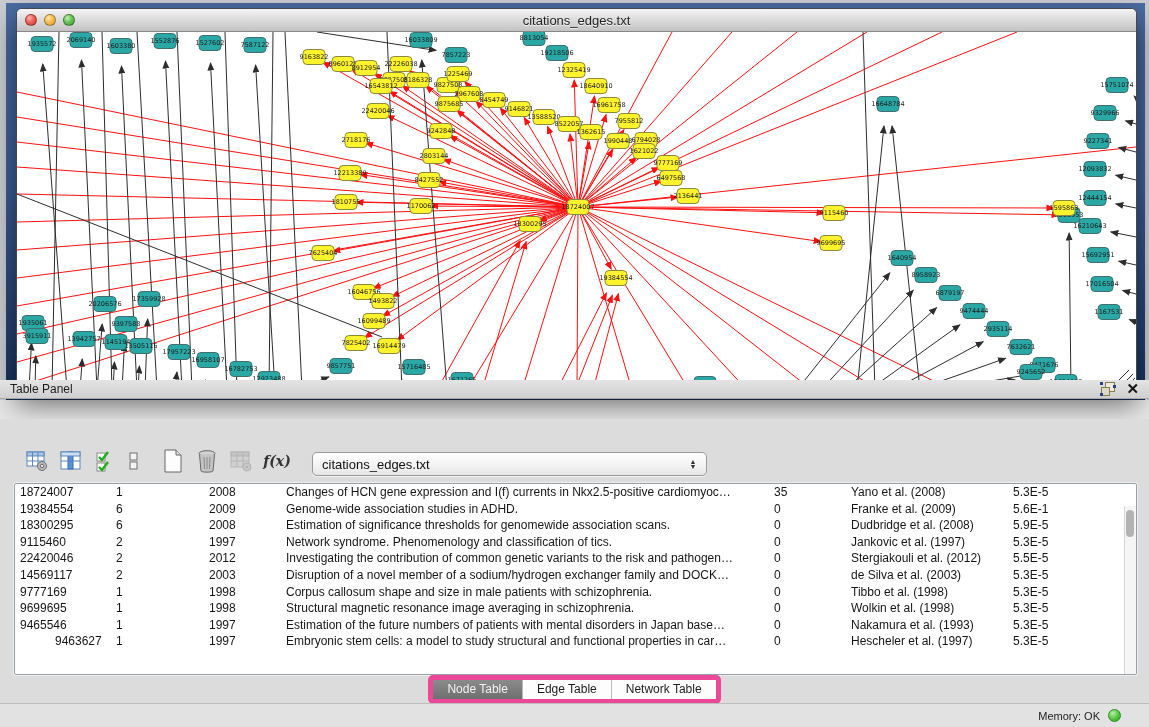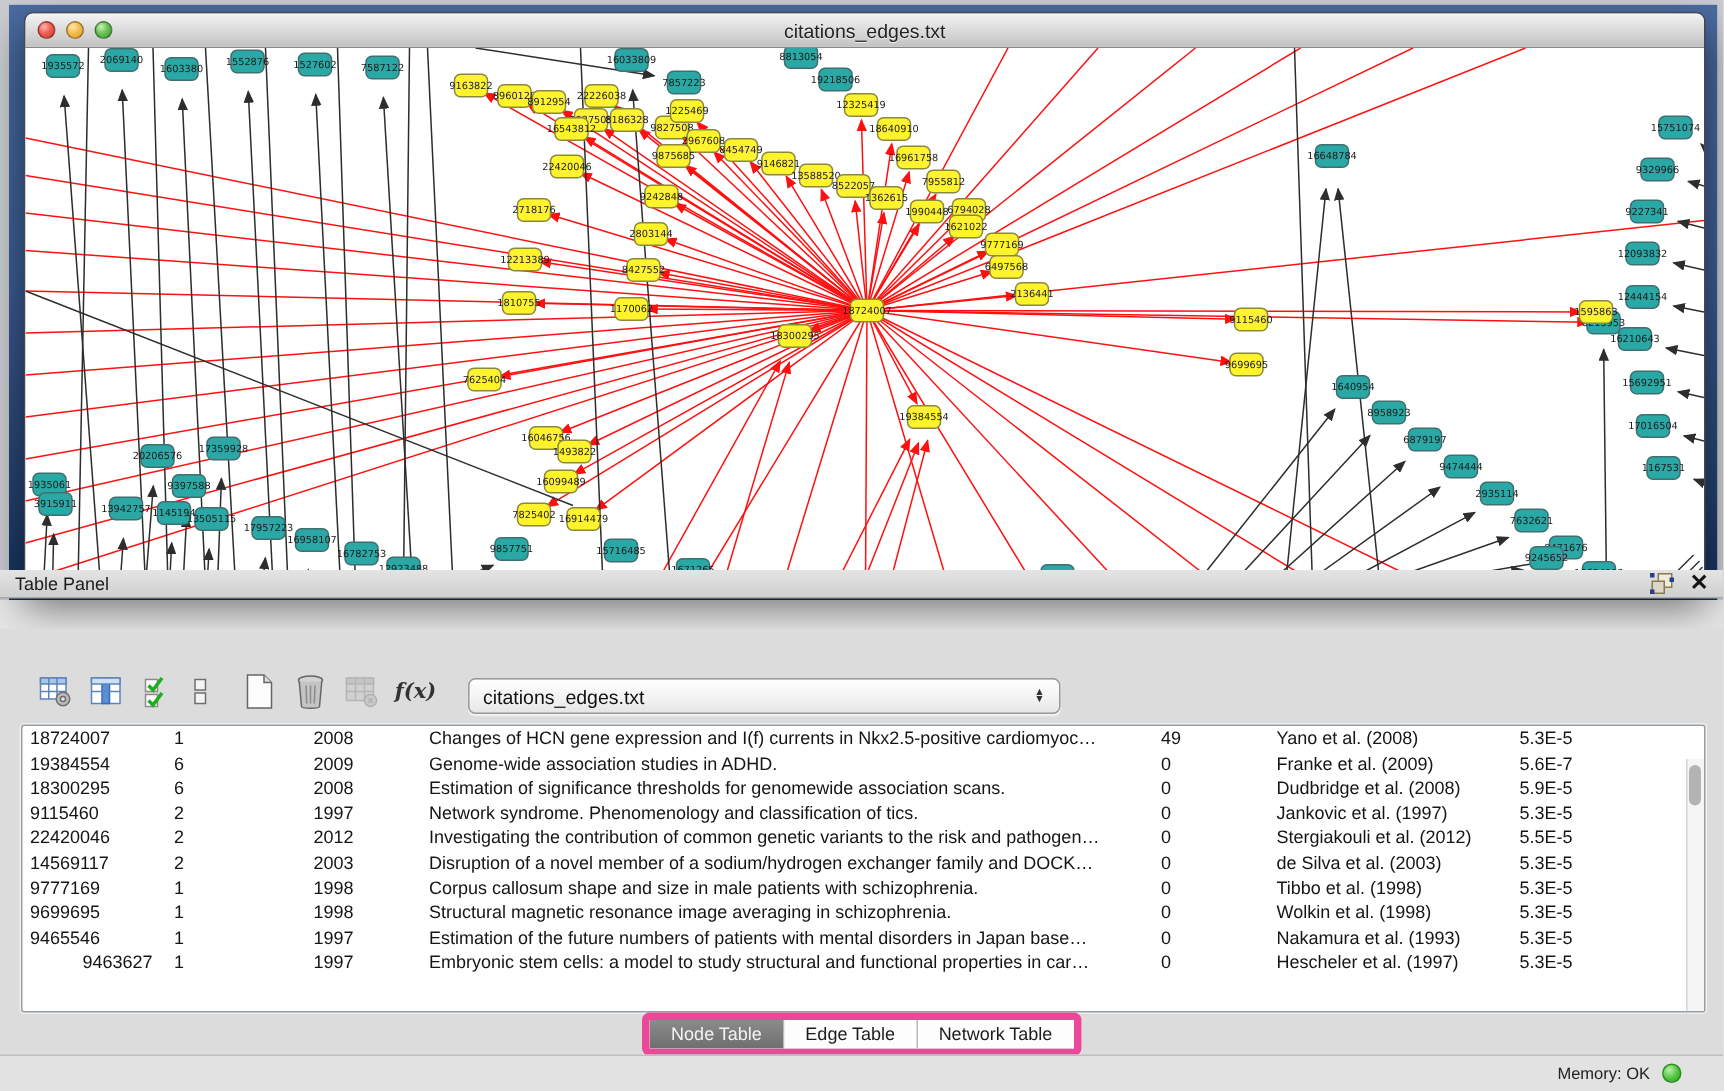--- a/index.html
+++ b/index.html
@@ -519,32 +519,32 @@
       </div>
     </div>
 
     <div id="tablebox">
       <div id="tbody">
           <div class="tr">
             <div class="td" style="width: 96px;">18724007</div>
             <div class="td" style="width: 93px;">1</div>
             <div class="td" style="width: 77px;">2008</div>
             <div class="td" style="width: 488px;">Changes of HCN gene expression and I(f) currents in Nkx2.5-positive cardiomyoc…</div>
-            <div class="td" style="width: 77px;">49</div>
+            <div class="td" style="width: 77px;">35</div>
             <div class="td" style="width: 162px;">Yano et al. (2008)</div>
             <div class="td" style="width: 117px;">5.3E-5</div>
           </div>
           <div class="tr">
             <div class="td" style="width: 96px;">19384554</div>
             <div class="td" style="width: 93px;">6</div>
             <div class="td" style="width: 77px;">2009</div>
             <div class="td" style="width: 488px;">Genome-wide association studies in ADHD.</div>
             <div class="td" style="width: 77px;">0</div>
             <div class="td" style="width: 162px;">Franke et al. (2009)</div>
-            <div class="td" style="width: 117px;">5.6E-7</div>
+            <div class="td" style="width: 117px;">5.6E-1</div>
           </div>
           <div class="tr">
             <div class="td" style="width: 96px;">18300295</div>
             <div class="td" style="width: 93px;">6</div>
             <div class="td" style="width: 77px;">2008</div>
             <div class="td" style="width: 488px;">Estimation of significance thresholds for genomewide association scans.</div>
             <div class="td" style="width: 77px;">0</div>
             <div class="td" style="width: 162px;">Dudbridge et al. (2008)</div>
             <div class="td" style="width: 117px;">5.9E-5</div>
           </div>

